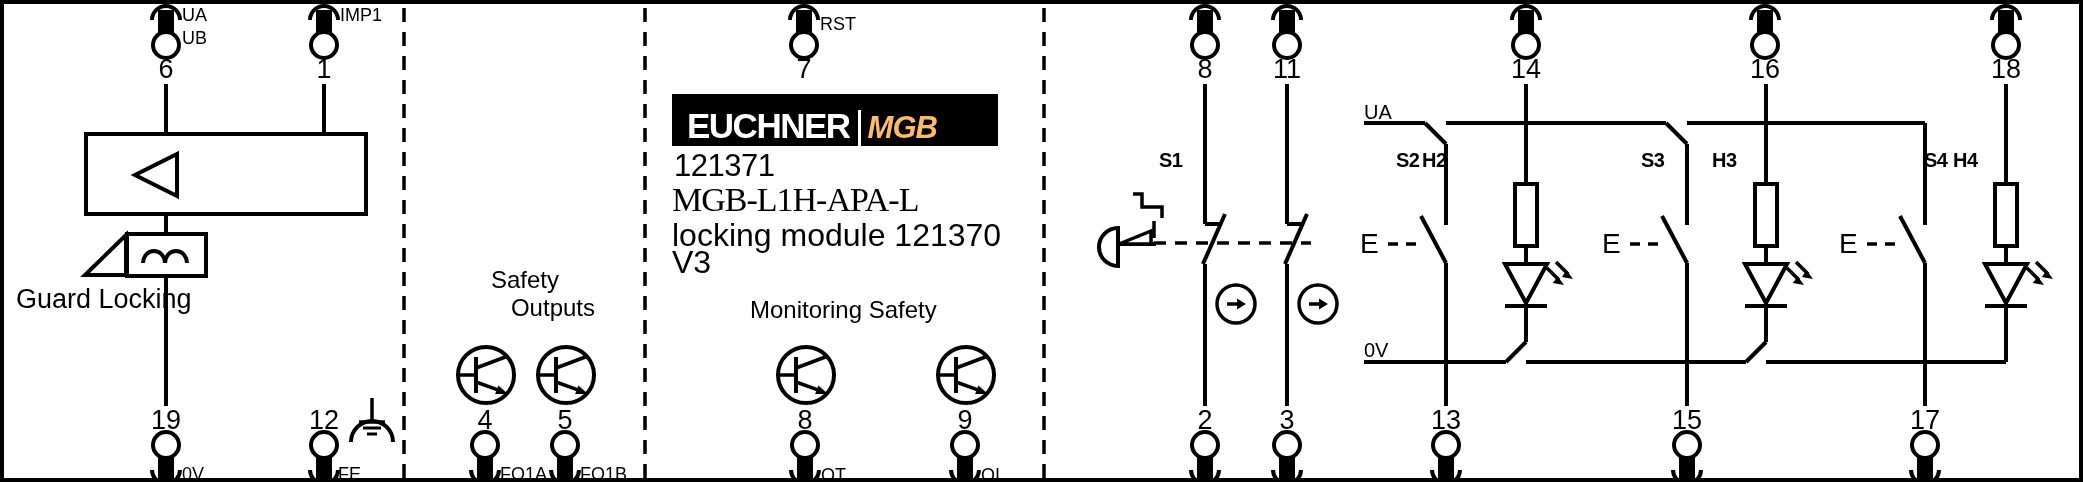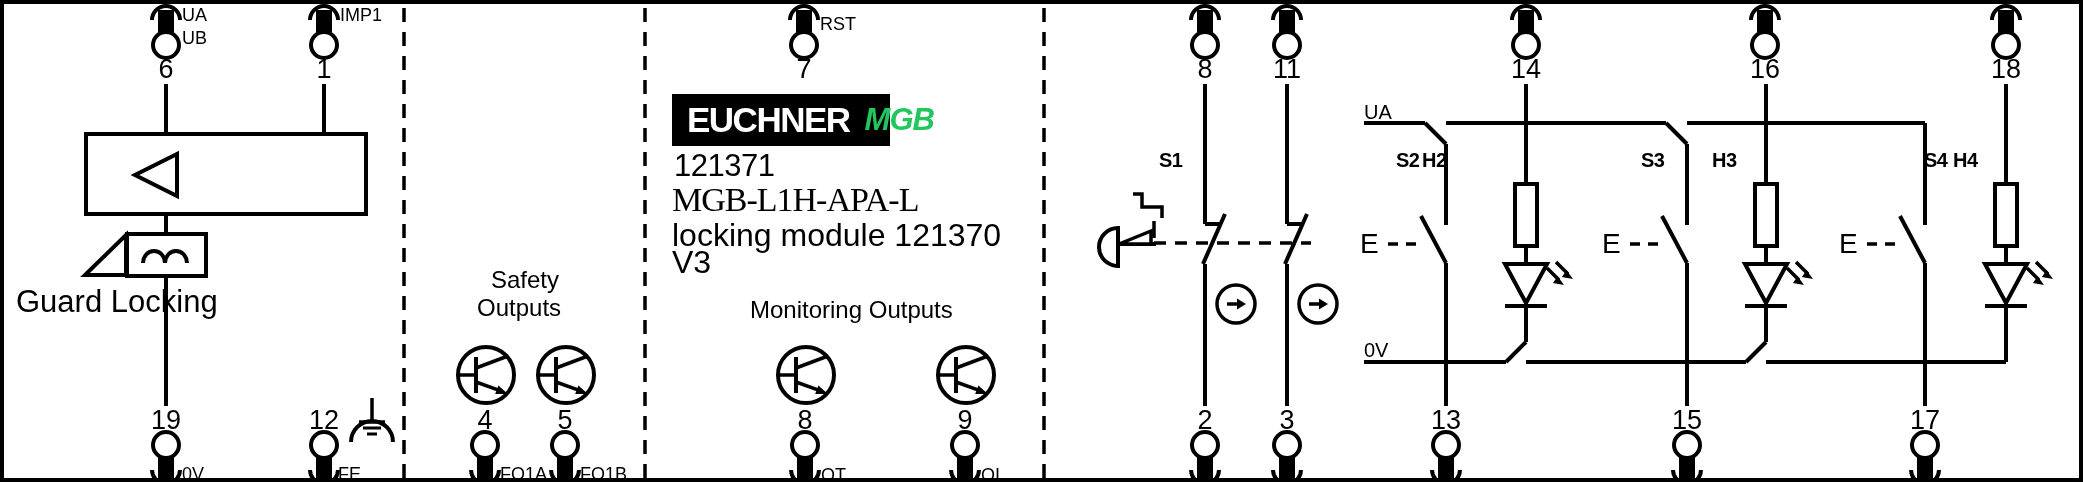--- a/index.html
+++ b/index.html
@@ -10,26 +10,26 @@
   }
   .stage svg { position:absolute; left:0; top:0; }
   .txt { position:absolute; line-height:1; white-space:nowrap; }
   .num  { font-size:27px; width:64px; margin-left:-32px; text-align:center; }
   .lbl  { font-size:18px; }
   .comp { font-size:20px; font-weight:600; letter-spacing:-0.5px; }
   .rail { font-size:20px; }
   .elabel { font-size:28px; }
   .hdr  { font-size:24px; }
   .logo {
-    position:absolute; left:668px; top:90px; width:218px; height:52px;
-    background:#000; display:flex; align-items:center; padding-left:15px; box-sizing:border-box;
+    position:absolute; left:668px; top:90px; width:326px; height:52px;
+    background:#000; display:flex; align-items:flex-end; padding-left:15px; box-sizing:border-box;
   }
   .logo .brand { color:#fff; font-size:35px; font-weight:700; letter-spacing:-1.5px; }
   .logo .bar { width:3px; height:36px; background:#fff; margin:0 7px 0 8px; }
-  .logo .series { color:#22c55e; font-size:31px; font-style:italic; font-weight:600; letter-spacing:-1px; }
+  .logo .series { color:#fdba74; font-size:31px; font-style:italic; font-weight:600; letter-spacing:-1px; }
   .art  { font-size:31px; letter-spacing:-0.5px; }
   .model{ font-size:34px; letter-spacing:-1px;font-family:Liberation Serif, serif; }
   .desc { font-size:32px; }
 </style>
 </head>
 <body>
 
 <div class="stage">
 
   <svg width="2083" height="482" viewBox="0 0 2083 482">
@@ -205,24 +205,24 @@
   <div class="txt lbl" style="left:178px;top:25px">UB</div>
   <div class="txt lbl" style="left:336px;top:2px">IMP1</div>
   <div class="txt lbl" style="left:816px;top:11px">RST</div>
   <div class="txt lbl" style="left:178px;top:461px">0V</div>
   <div class="txt lbl" style="left:334px;top:461px">FE</div>
   <div class="txt lbl" style="left:496px;top:461px">FO1A</div>
   <div class="txt lbl" style="left:576px;top:461px">FO1B</div>
   <div class="txt lbl" style="left:817px;top:462px">OT</div>
   <div class="txt lbl" style="left:977px;top:462px">OI</div>
 
-  <div class="txt hdr" style="left:12px;top:282px;font-size:31px">Guard Locking</div>
+  <div class="txt hdr" style="left:12px;top:282px;font-size:27px">Guard Locking</div>
   <div class="txt hdr" style="left:451px;top:264px;width:140px;text-align:center">Safety</div>
-  <div class="txt hdr" style="left:473px;top:292px;width:140px;text-align:left">Outputs</div>
-  <div class="txt hdr" style="left:746px;top:294px">Monitoring Outputs</div>
+  <div class="txt hdr" style="left:451px;top:292px;width:140px;text-align:right">Outputs</div>
+  <div class="txt hdr" style="left:746px;top:294px">Monitoring Safety</div>
 
   <div class="logo">
     <span class="brand">EUCHNER</span>
     <span class="bar"></span>
     <span class="series">MGB</span>
   </div>
   <div class="txt art" style="left:670px;top:146px">121371</div>
   <div class="txt model" style="left:668px;top:179px">MGB-L1H-APA-L</div>
   <div class="txt desc" style="left:668px;top:215px">locking module 121370</div>
   <div class="txt desc" style="left:668px;top:242px">V3</div>

